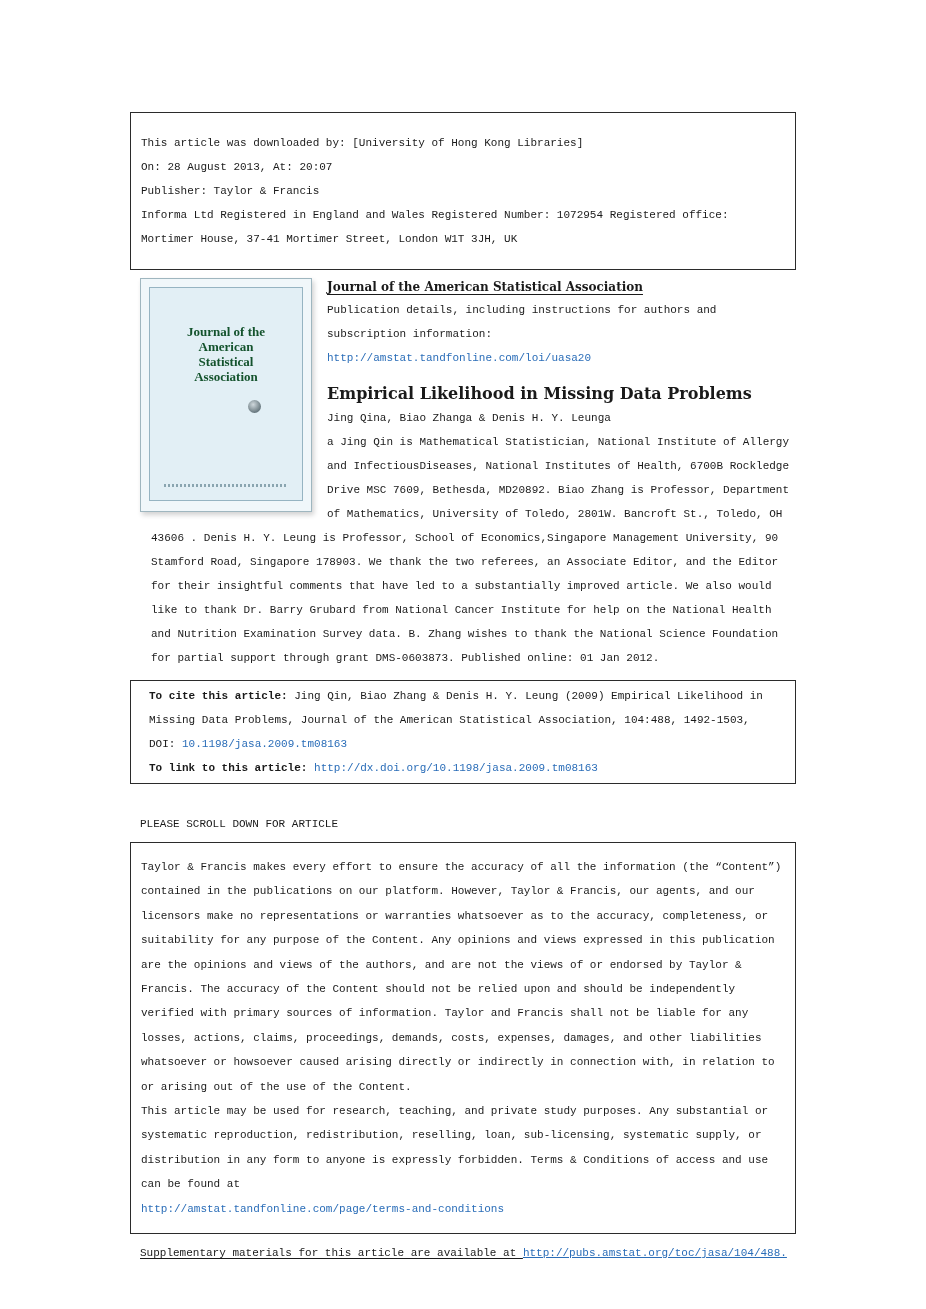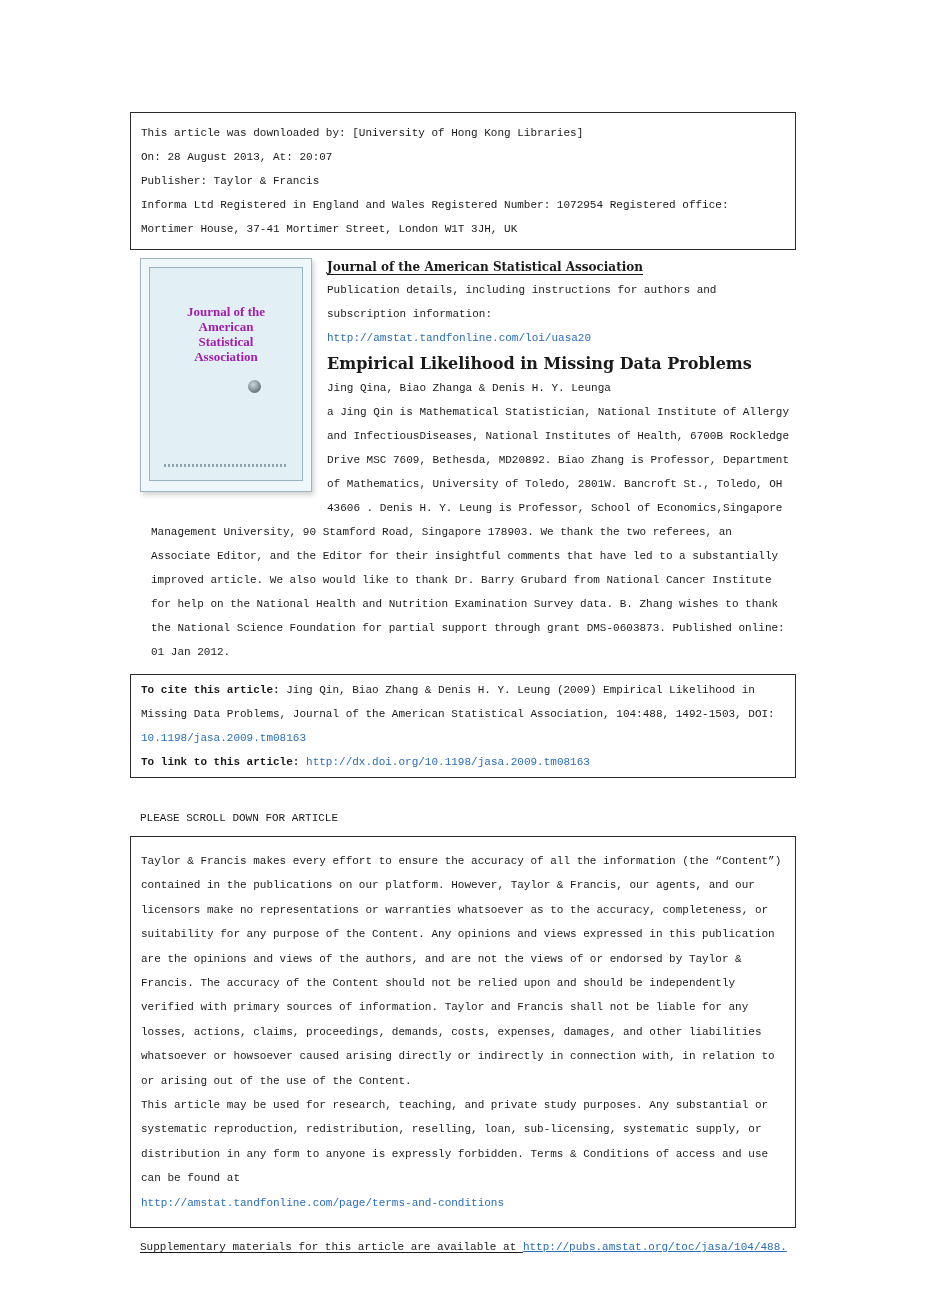--- a/index.html
+++ b/index.html
@@ -5,64 +5,64 @@
   * { margin: 0; padding: 0; box-sizing: border-box; }
   html, body { background: #ffffff; }
   body {
     width: 926px; height: 1309px;
     font-family: "Liberation Mono", "DejaVu Sans Mono", monospace;
     font-size: 11px; color: #1a1a1a;
   }
   .page { position: relative; width: 926px; height: 1309px; overflow: hidden; background: #fff; }
   .content { position: absolute; left: 130px; top: 112px; width: 666px; }
 
-  .box { border: 1px solid #2b2b2b; padding: 8px 10px; line-height: 24px; }
+  .box { border: 1px solid #2b2b2b; padding: 18px 10px; line-height: 24px; }
 
   .journal-section { margin-top: 6px; padding-left: 10px; line-height: 24px; }
 
   .cover {
     float: left; width: 172px; height: 234px; margin: 2px 15px 8px 0;
     background: #f0f7fa; border: 1px solid #9fb6bf;
     box-shadow: 2px 3px 5px rgba(0,0,0,0.18);
     position: relative;
   }
   .cover-inner {
     position: absolute; left: 8px; right: 8px; top: 8px; bottom: 10px;
     background: #e2eff5; border: 1px solid #96b4c2;
   }
   .cover-title {
     margin-top: 36px; text-align: center;
     font-family: "Liberation Serif", "DejaVu Serif", serif;
-    font-weight: bold; color: #a21caf; font-size: 13px; line-height: 15px;
+    font-weight: bold; color: #14532d; font-size: 13px; line-height: 15px;
   }
   .cover-emblem {
     width: 13px; height: 13px; border-radius: 50%;
     background: radial-gradient(circle at 40% 35%, #cfd8dc 0%, #5a6b72 80%);
     margin: 16px 0 0 98px;
   }
   .cover-bar {
     position: absolute; bottom: 13px; left: 14px; right: 14px; height: 3px;
     background: repeating-linear-gradient(90deg, #8aa5b0 0 2px, transparent 2px 4px);
   }
 
   .journal-title {
     font-family: "DejaVu Serif", "Liberation Serif", serif;
     font-size: 12px; font-weight: bold; line-height: 22px; margin-top: 2px;
     text-decoration: underline; text-underline-offset: 3px;
   }
   .article-title {
     font-family: "DejaVu Serif", "Liberation Serif", serif;
-    font-size: 16px; font-weight: bold; line-height: 24px; margin-top: 2px;
+    font-size: 16px; font-weight: bold; line-height: 24px; margin-top: 12px;
   }
   .pub-details, .authors, .affiliation { line-height: 24px; margin-left: 11px; }
 
   a.link { color: #2a6db8; text-decoration: none; cursor: pointer; }
   a.link.underline { text-decoration: underline; }
 
-  .cite-box { margin-top: 10px; clear: both; padding: 3px 10px; }
+  .cite-box { margin-top: 10px; clear: both; padding: 3px 18px; }
   .cite-para { line-height: 24px; }
 
   .scroll-note { margin-top: 32px; padding-left: 10px; line-height: 16px; }
 
   .disclaimer-box { margin-top: 10px; padding: 12px 10px; }
   .disclaimer-box div { line-height: 24.4px; }
 
   .footer { margin-top: 11px; padding-left: 10px; line-height: 16px; }
   .footer .footer-text { text-decoration: underline; text-underline-offset: 2px; }
 </style>

